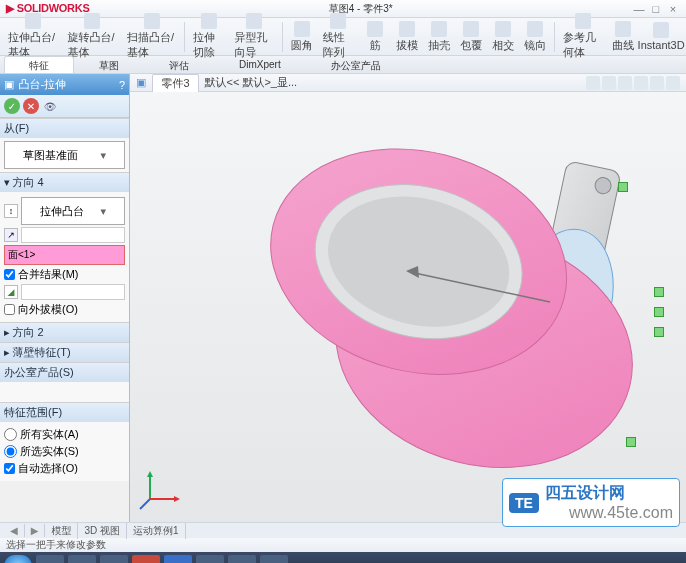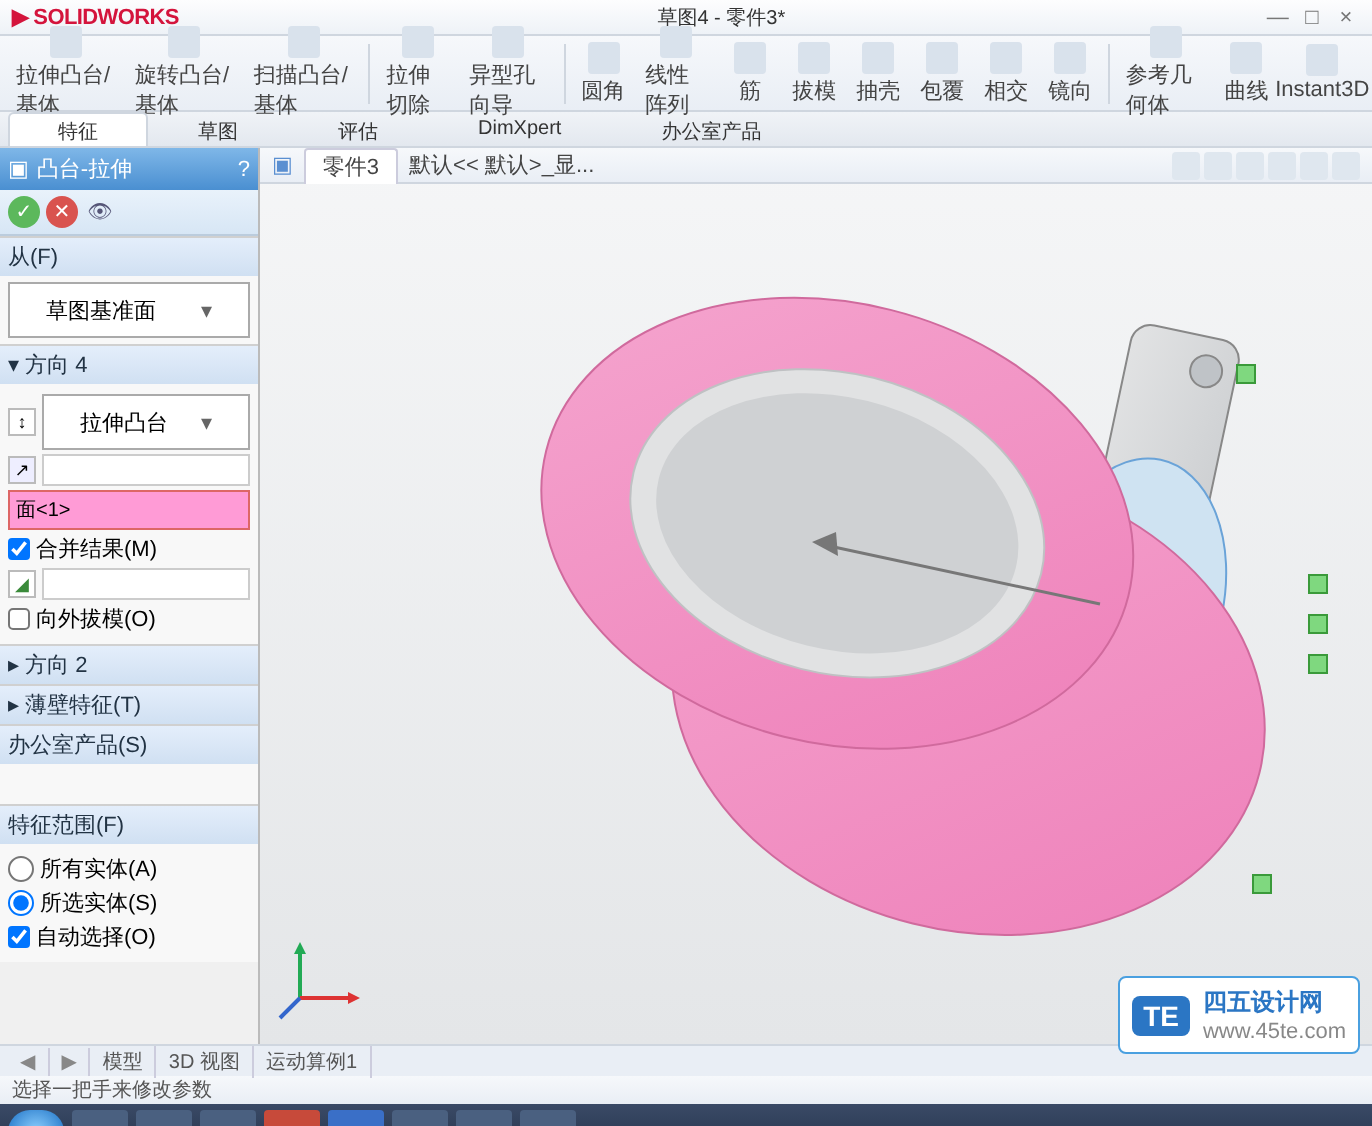--- a/index.html
+++ b/index.html
@@ -51,22 +51,22 @@
 
 .bottomtabs { height:16px; background:#e9eef5; border-top:1px solid #cfd6df; display:flex; align-items:center; padding-left:4px; gap:0;}
 .bottomtabs span{ padding:1px 6px; font-size:10px; color:#555; border-right:1px solid #ccd;}
 .status { height:14px; background:linear-gradient(#f6f8fb,#e9eef5); font-size:10px; color:#555; padding:0 6px; display:flex; align-items:center;}
 .taskbar { height:28px; background:linear-gradient(#3a4a66,#223048); display:flex; align-items:center; padding:0 4px; gap:4px;}
 .taskbar .tb{width:28px;height:22px;background:#4a6080;border-radius:2px;}
 .taskbar .start{background:radial-gradient(circle,#8fd1ff,#1a6fc4);border-radius:11px;}
 
 .watermark{position:absolute;right:6px;bottom:36px;background:#fff;border:1px solid #4aa0e0;border-radius:4px;padding:4px 6px;display:flex;align-items:center;gap:6px;}
 .watermark .badge{background:#2b76c4;color:#fff;font-weight:bold;padding:2px 6px;border-radius:4px;font-size:14px;}
-.watermark .zh{color:#2b76c4;font-size:12px;font-weight:bold;}
-.watermark .url{color:#888;font-size:11px;}
+.watermark .zh{color:#2b76c4;font-size:16px;font-weight:bold;}
+.watermark .url{color:#888;font-size:16px;margin-left:24px;}
 </style>
 </head>
 <body>
 
 <div class="titlebar">
   <span class="logo"><span style="color:#d4143c">▶</span> <span>SOLIDWORKS</span></span>
   <span class="doctitle">草图4 - 零件3*</span>
   <span class="winbtns">
     <span>—</span>
     <span>□</span>

